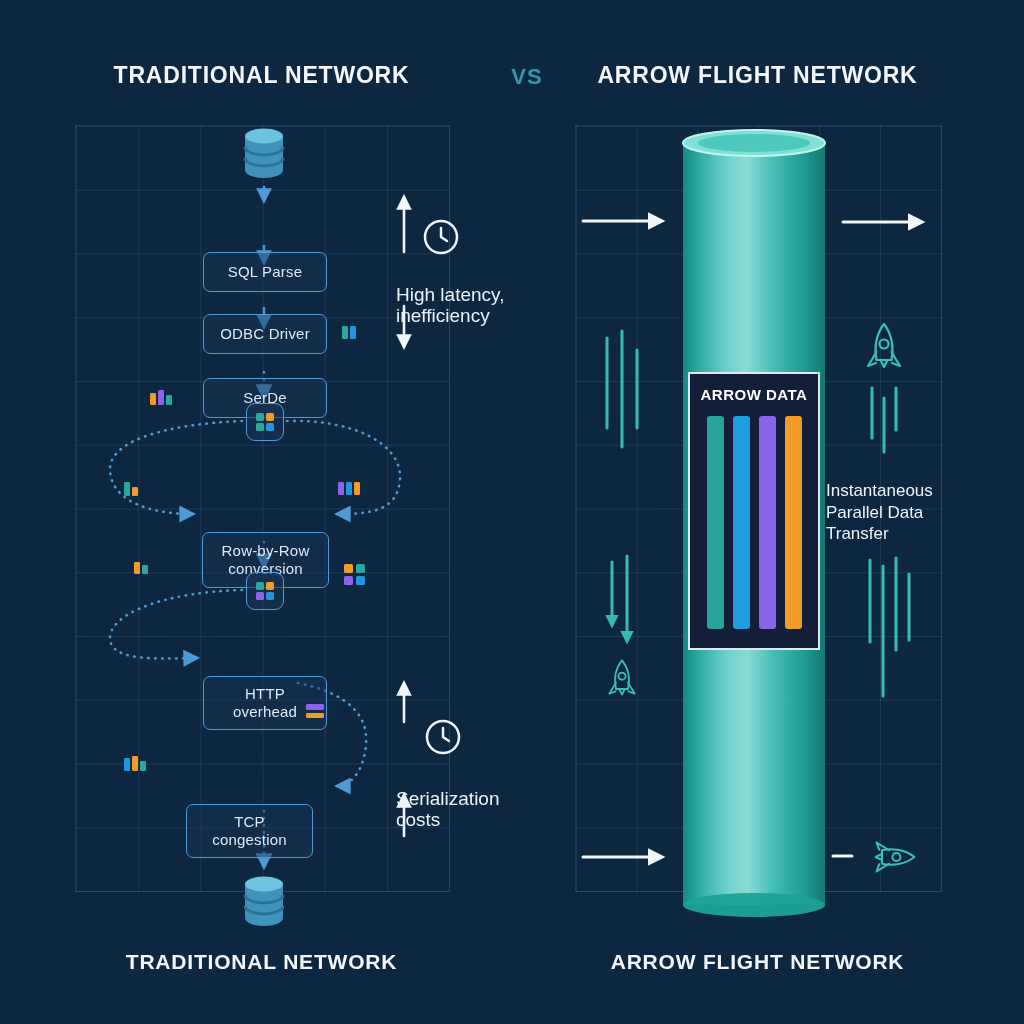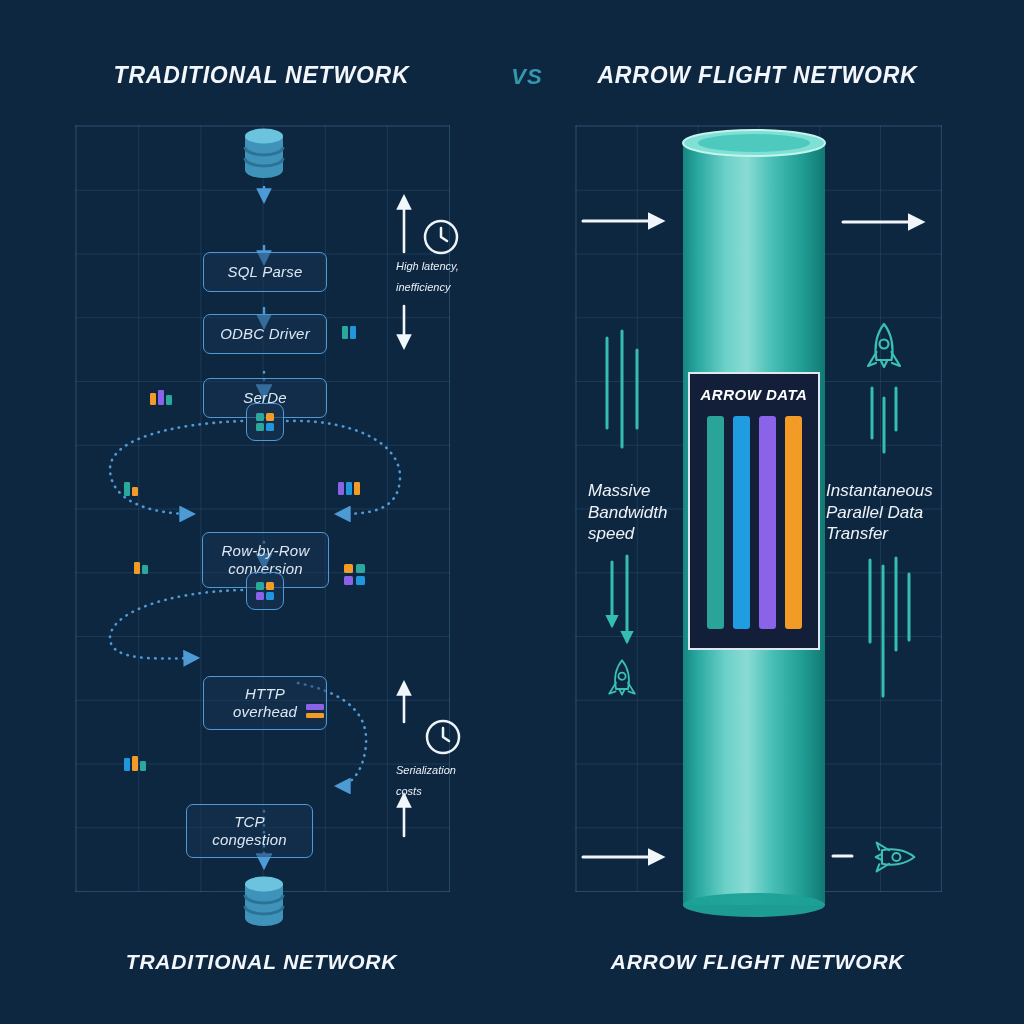--- a/index.html
+++ b/index.html
@@ -1,30 +1,30 @@
 <!DOCTYPE html>
 <html><head>
 <meta charset="utf-8">
 <style>
   html,body{margin:0;padding:0;background:#0e2741;}
   #canvas{position:relative;width:1024px;height:1024px;background:#0e2741;overflow:hidden;
-          font-family:"Liberation Sans",sans-serif;font-style:italic;}
+          font-family:"Liberation Sans",sans-serif;}
   .abs{position:absolute;}
   .grid{border:1px solid rgba(96,148,198,.18);
         background-image:
           linear-gradient(rgba(96,148,198,.16) 1px, transparent 1px),
           linear-gradient(90deg, rgba(96,148,198,.16) 1px, transparent 1px);}
   .hd{font-weight:800;font-size:23px;line-height:1.15;letter-spacing:.8px;color:#f3f7fb;text-align:center;}
   .vs{font-weight:800;font-size:22px;color:#3598ad;text-align:center;letter-spacing:1px;}
   .ft{font-weight:800;font-size:21px;letter-spacing:.8px;color:#f3f7fb;text-align:center;}
   .pre{white-space:pre-line;}
   .node{border:1.6px solid #4e9ad6;border-radius:7px;background:rgba(24,53,86,.45);
         color:#dde8f3;font-size:15px;line-height:18px;display:flex;align-items:center;
         justify-content:center;text-align:center;letter-spacing:.2px;margin-top:46px;}
-  .annot{font-size:11px;line-height:21px;color:#eaf1f8;}
+  .annot{font-size:19px;line-height:21px;color:#eaf1f8;margin-top:28px;}
   .caption{font-size:17px;line-height:21.5px;color:#eef3f8;}
   .iconbox{width:36px;height:36px;border:1.6px solid #4e9ad6;border-radius:9px;
            background:rgba(23,52,84,.55);display:grid;place-items:center;}
   .minitable{display:grid;grid-template-columns:8px 8px;gap:2px;}
   .minitable b{display:block;width:8px;height:8px;border-radius:1.5px;}
   .chip{display:flex;align-items:flex-end;gap:2.5px;}
   .chip i{display:block;width:5.5px;border-radius:1.2px;}
   .chipgrid{display:grid;grid-template-columns:9px 9px;gap:2.5px;}
   .chipgrid i{display:block;width:9px;height:9px;border-radius:1.5px;}
   .chiprows{display:grid;gap:3px;}
@@ -224,22 +224,19 @@
   <div class="abs adbox layer2" style="left:688px;top:372px;width:132px;height:278px;">
     <div class="adtitle">ARROW DATA</div>
     <div class="adbars">
       <i style="background:#2aa398"></i>
         <i style="background:#1f9de0"></i>
       <i style="background:#8a63e8"></i>
         <i style="background:#f29b27"></i>
     </div>
   </div>
 
-  <div class="abs caption pre layer2" style="left:588px;top:480px;width:115px;">Massive
-Bandwidth
-speed</div>
   <div class="abs caption pre layer2" style="left:826px;top:480px;width:135px;">Instantaneous
 Parallel Data
 Transfer</div>
 
   <div class="abs ft layer2" style="left:75px;top:950px;width:373px;">TRADITIONAL NETWORK</div>
   <div class="abs ft layer2" style="left:575px;top:950px;width:365px;">ARROW FLIGHT NETWORK</div>
 </div>
 
 </body></html>

